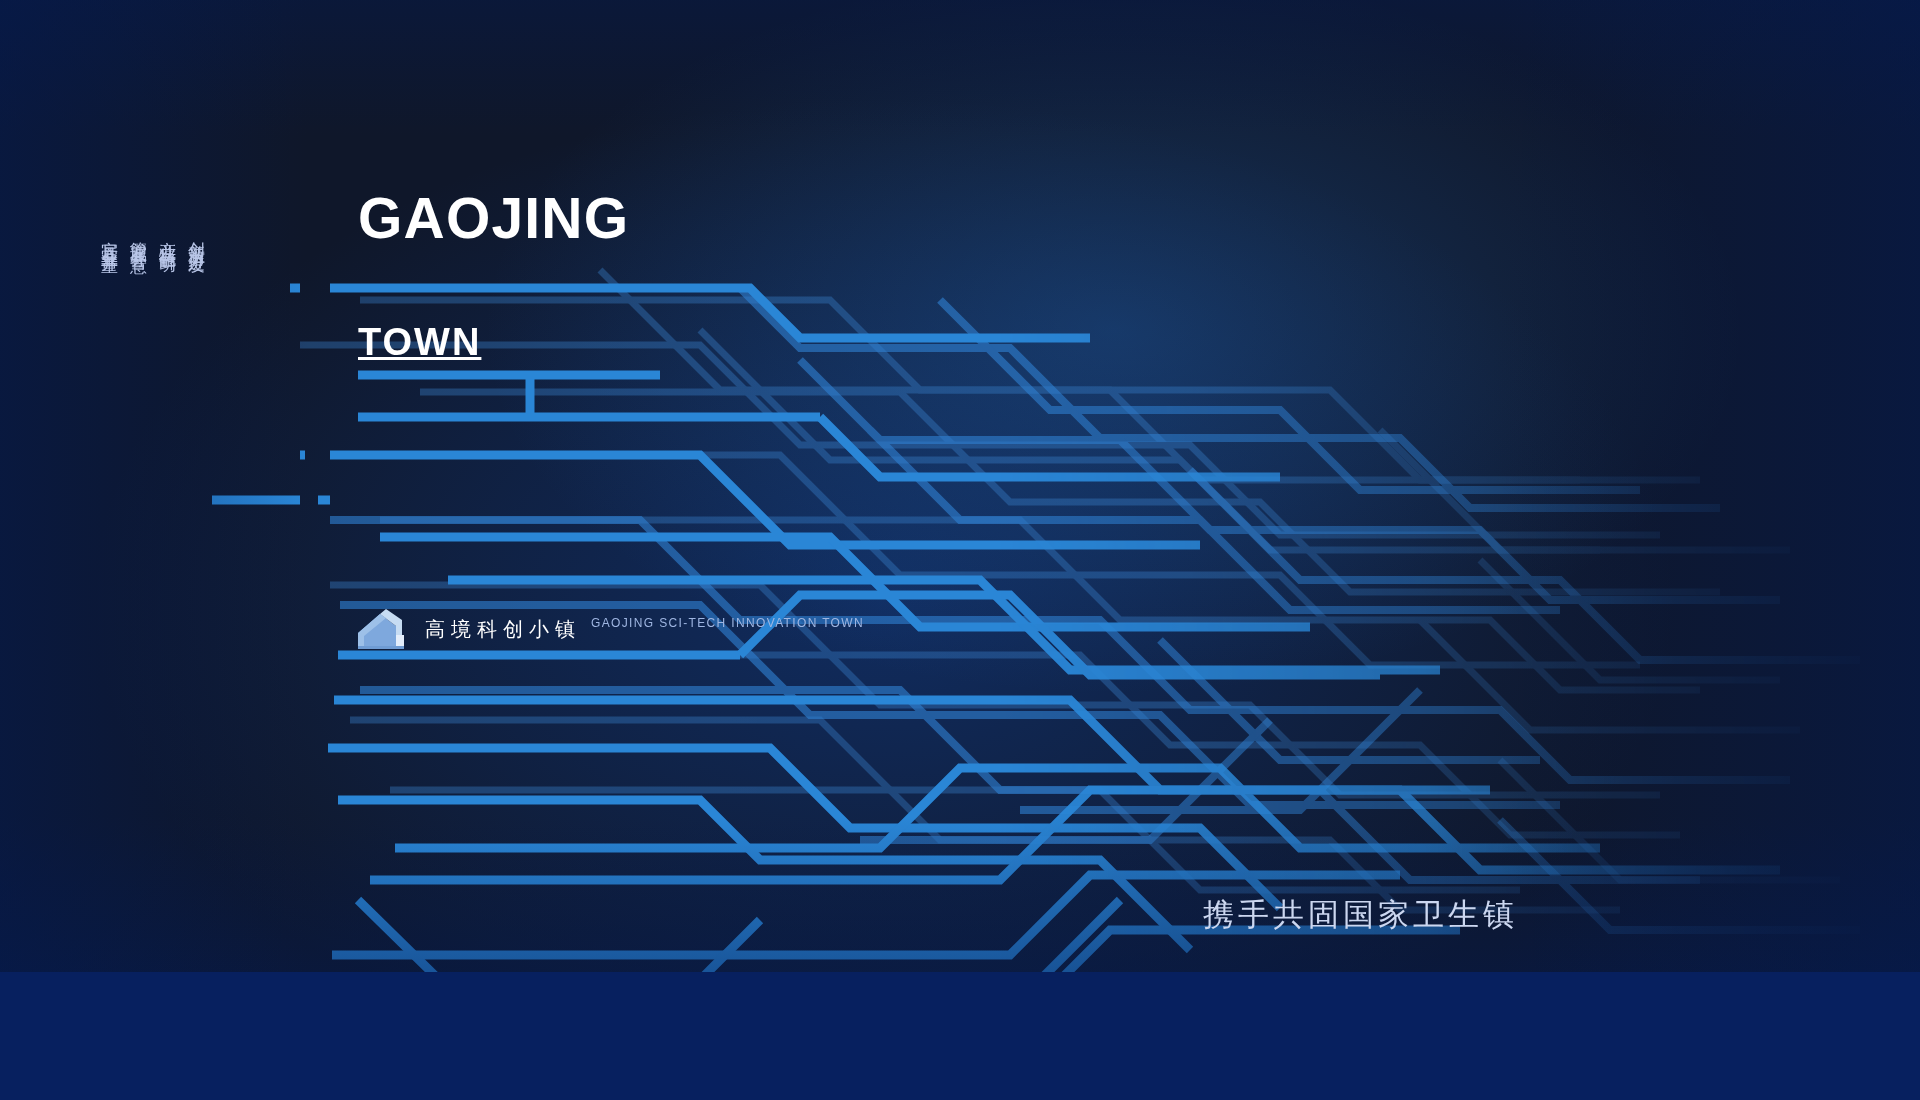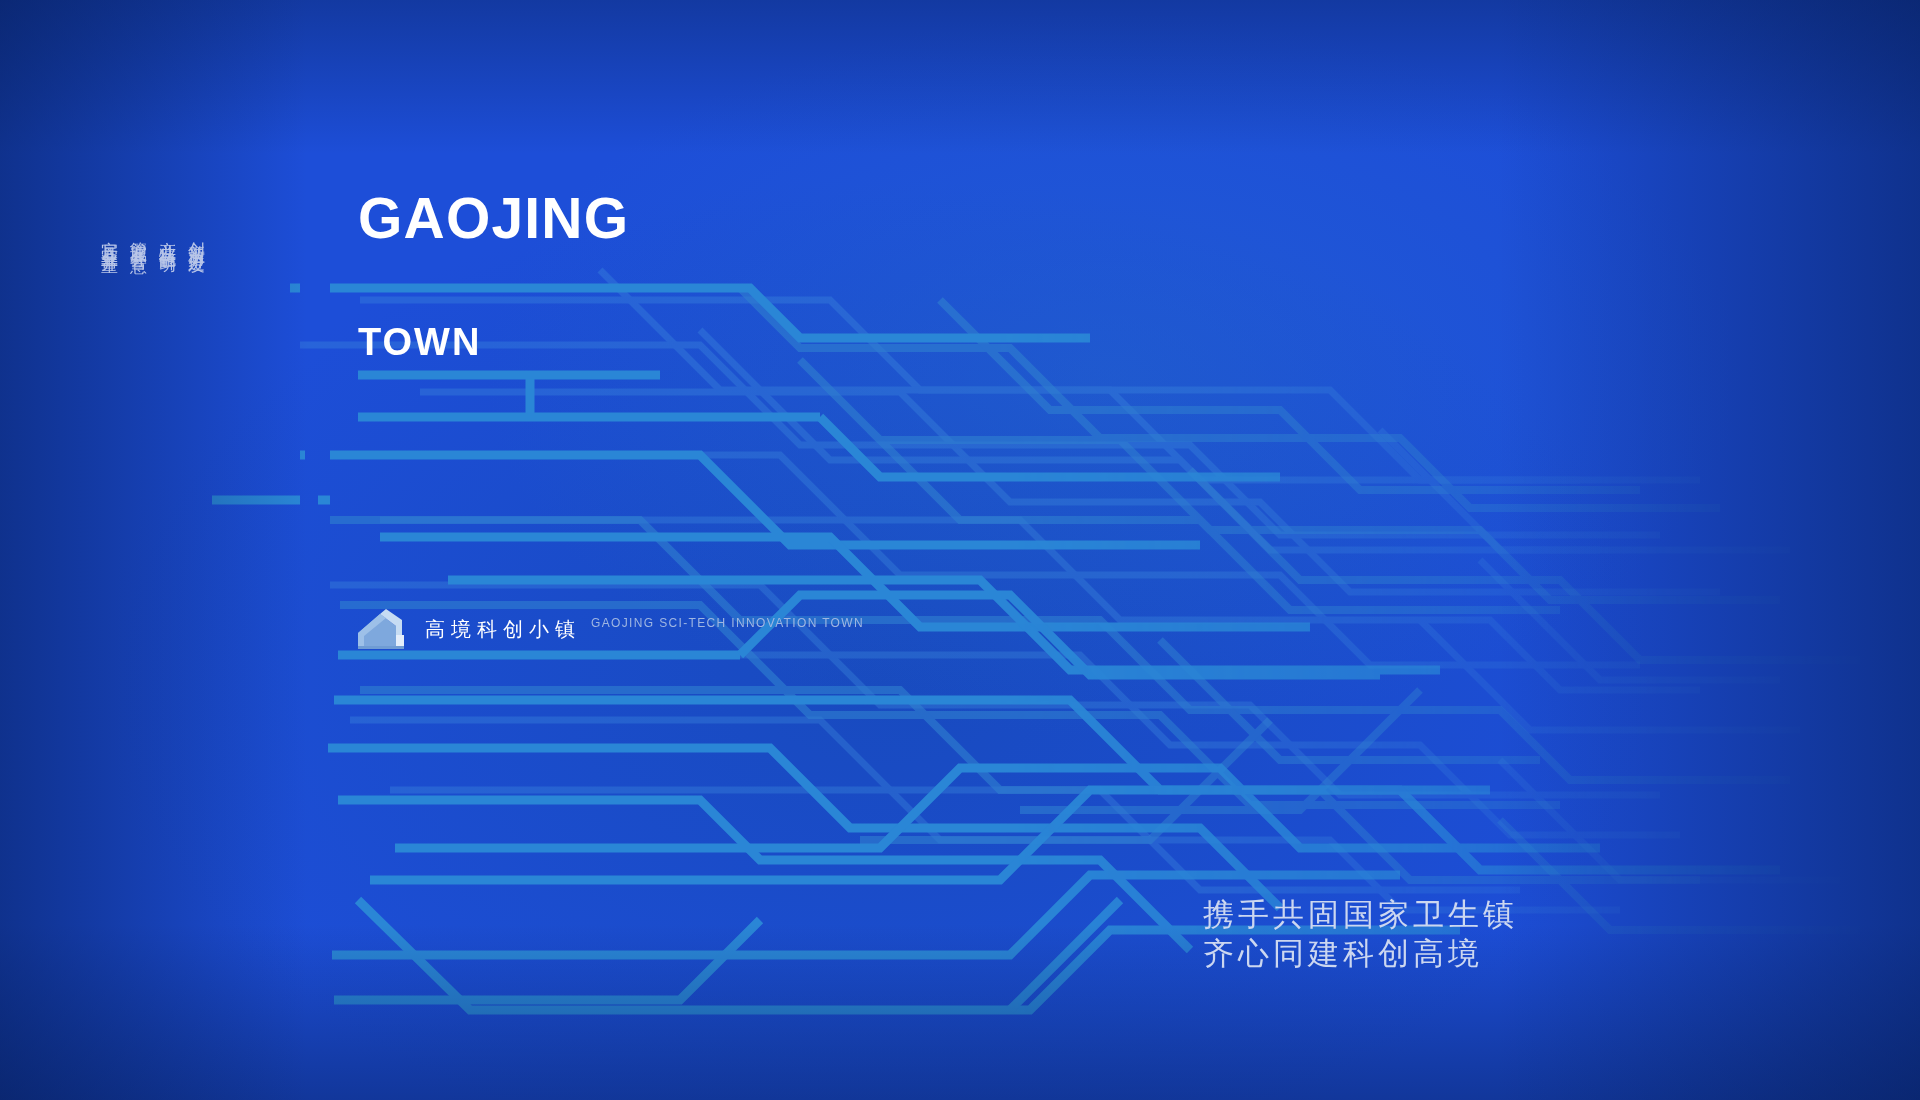--- a/index.html
+++ b/index.html
@@ -3,23 +3,23 @@
 <meta charset="utf-8">
 <style>
   html, body {
     margin: 0;
     padding: 0;
     background: #07205f;
   }
   #stage {
     position: relative;
     width: 1920px;
-    height: 1100px;
+    height: 972px;
     overflow: hidden;
-    background: #1d4ed8;
+    background: #0f172a;
     font-family: "Liberation Sans", sans-serif;
   }
 
   
   #bg-glow {
     position: absolute;
     inset: 0;
     background:
       radial-gradient(ellipse 900px 520px at 58% 34%, rgba(40,118,205,0.30), rgba(40,118,205,0) 70%),
       radial-gradient(ellipse 1100px 700px at 46% 62%, rgba(18,70,160,0.45), rgba(10,51,148,0) 72%);
@@ -60,20 +60,21 @@
 
   #town-word {
     position: absolute;
     left: 358px;
     top: 322px;
     color: #ffffff;
     font-weight: bold;
     font-size: 38px;
     letter-spacing: 2px;
     line-height: 40px;
+    text-decoration: underline;
   }
 
   
   #vertical-slogan {
     position: absolute;
     left: 100px;
     top: 228px;
     display: flex;
     flex-direction: row-reverse;
     gap: 10px;
@@ -245,16 +246,15 @@
       <rect x="2" y="38" width="46" height="3" fill="#6f9cd4"></rect>
     </svg>
     <div id="logo-text">
       <div id="logo-cn">高境科创小镇</div>
       <div id="logo-en">GAOJING SCI-TECH INNOVATION TOWN</div>
     </div>
   </div>
 
   <div id="corner-slogan">
     <span class="cs-line">携手共固国家卫生镇</span>
-    <span class="cs-line">齐心同建科创高境</span>
   </div>
 
 </div>
 
 </body></html>

